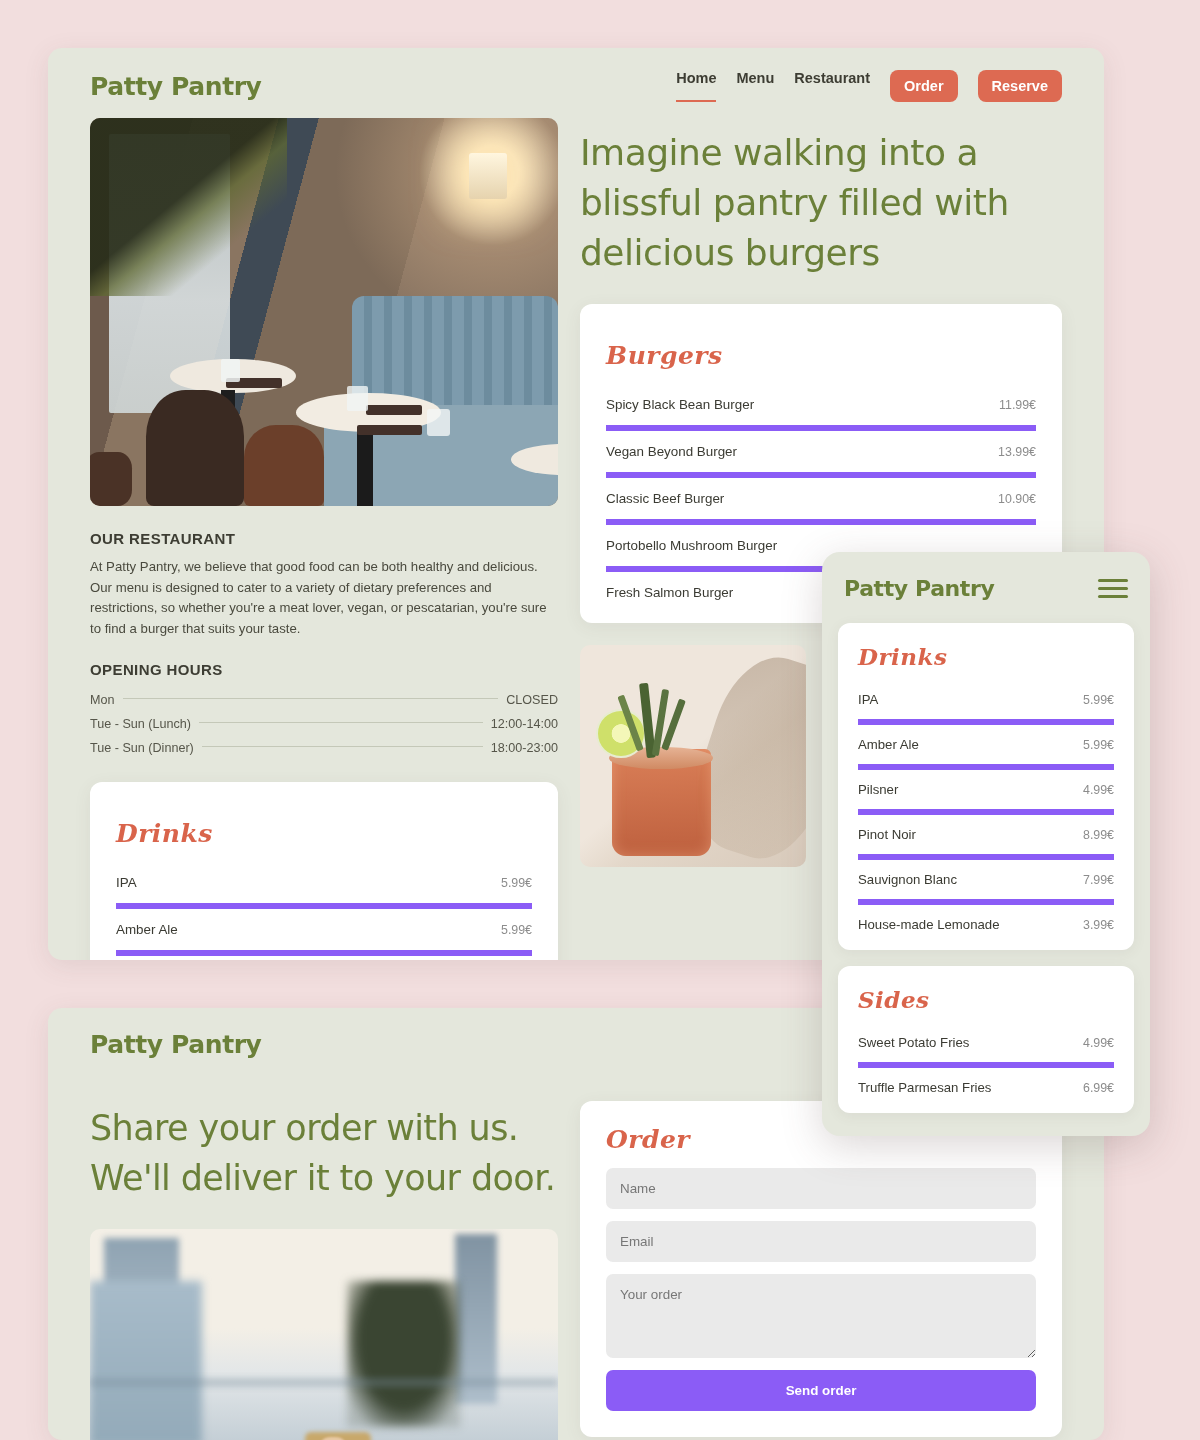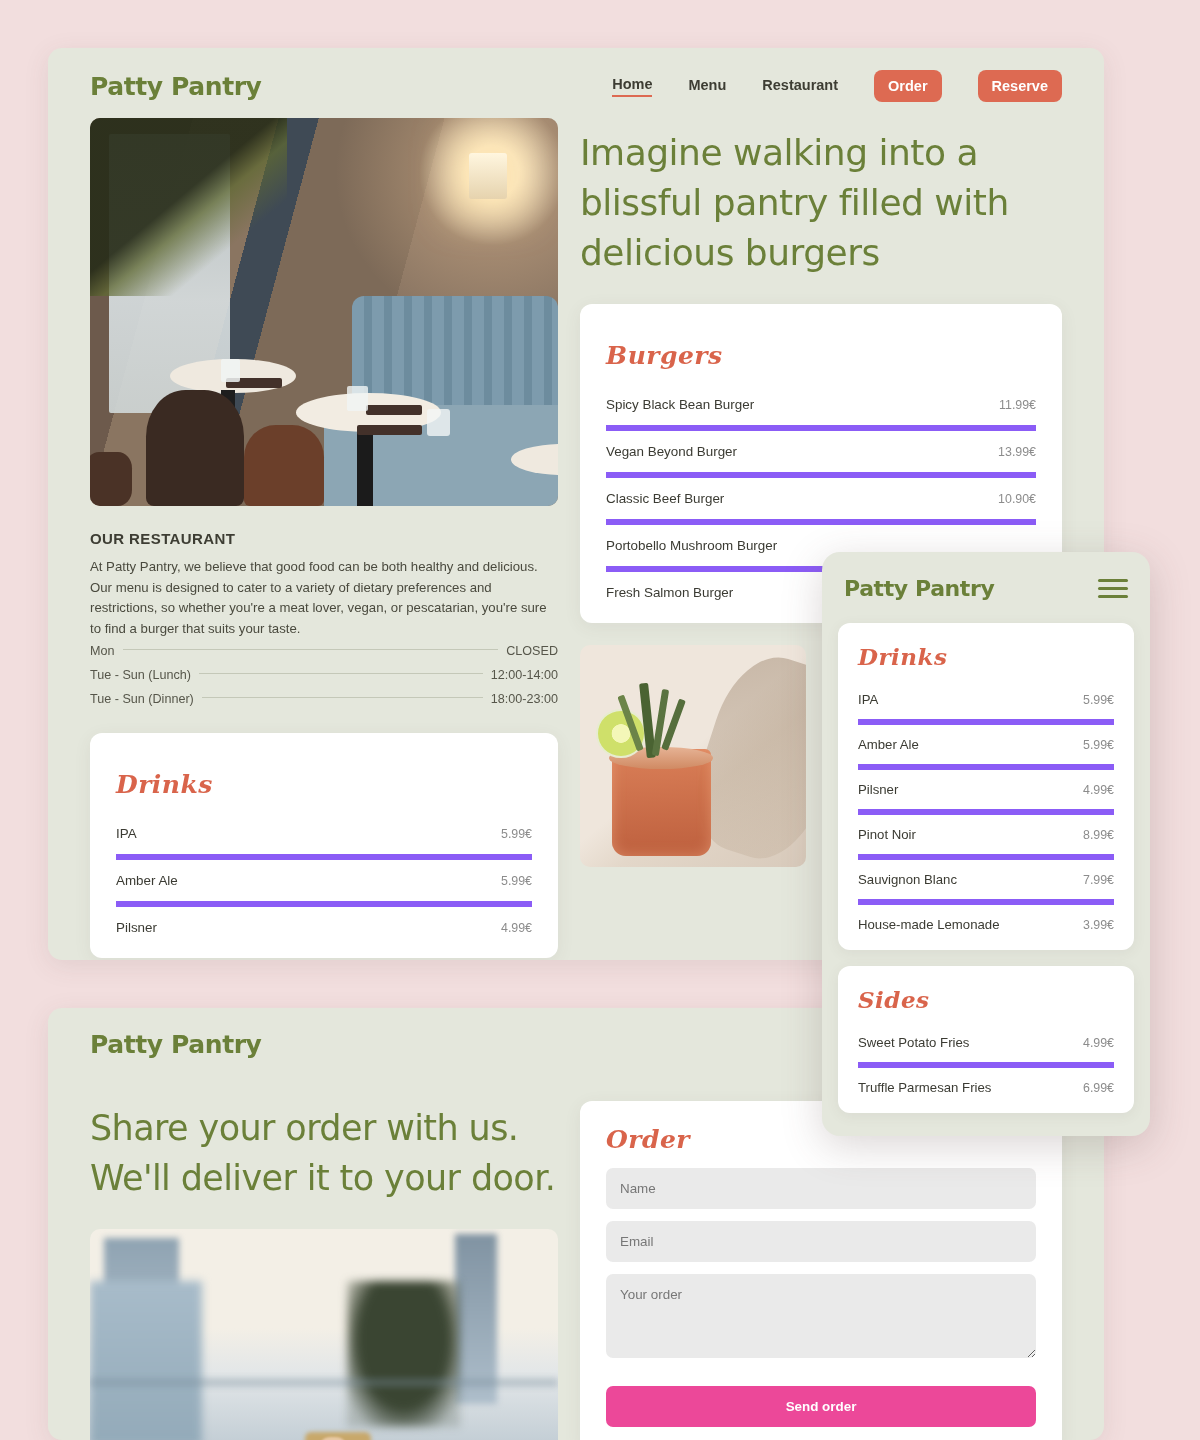--- a/index.html
+++ b/index.html
@@ -34,22 +34,21 @@
   }
   .brand {
     font-size: 25px;
     font-weight: 800;
     color: #6b8039;
     letter-spacing: -0.4px;
     font-family: "DejaVu Sans", sans-serif;
   }
   .nav {
     display: flex;
-    align-items: center;
-    gap: 36px;
+    gap: 20px;
   }
   .nav-link {
     font-size: 14.5px;
     color: #3d3d33;
     font-weight: 600;
     text-decoration: none;
     padding-bottom: 3px;
   }
   .nav-link.active {
     border-bottom: 2px solid #dd6a52;
@@ -175,30 +174,29 @@
     font-size: 13.4px;
     color: #5c5c5c;
     font-family: "Liberation Sans", sans-serif;
     margin-bottom: 12px;
     display: block;
   }
   .field::placeholder { color: #777; }
   textarea.field { height: 84px; resize: vertical; }
   .send-btn {
     width: 100%;
-    background: #ec4899;
+    background: #8b5cf6;
     color: #fff;
     border: none;
     border-radius: 7px;
     padding: 13px;
     font-size: 13.4px;
     font-weight: 700;
     cursor: pointer;
     font-family: "Liberation Sans", sans-serif;
-    margin-top: 16px;
   }
 
   
   #mobile-panel {
     position: absolute;
     left: 822px;
     top: 552px;
     width: 328px;
     height: 584px;
     background: #e4e7dc;
@@ -292,20 +290,21 @@
         <div class="art" style="left:28%;top:62%;width:4%;height:6%;background:rgba(240,245,245,.85);border-radius:2px"></div>
         <div class="art" style="left:55%;top:69%;width:4.5%;height:6.5%;background:rgba(240,245,245,.8);border-radius:2px"></div>
         <div class="art" style="left:72%;top:75%;width:5%;height:7%;background:rgba(242,246,246,.8);border-radius:3px"></div>
 
         <div class="art" style="left:81%;top:9%;width:8%;height:12%;background:linear-gradient(180deg,#fff6df,#e6d3ae);border-radius:3px;box-shadow:0 0 34px 20px rgba(255,228,170,.55)"></div>
       </div>
 
       <div class="block-title">OUR RESTAURANT</div>
       <div class="block-body">At Patty Pantry, we believe that good food can be both healthy and delicious. Our menu is designed to cater to a variety of dietary preferences and restrictions, so whether you're a meat lover, vegan, or pescatarian, you're sure to find a burger that suits your taste.</div>
 
+      <div class="block-title hours-title">OPENING HOURS</div>
 
       <div class="hours-row">
         <span>Mon</span>
         <span class="dots"></span>
         <span>CLOSED</span>
       </div>
       <div class="hours-row">
         <span>Tue - Sun (Lunch)</span>
         <span class="dots"></span>
         <span>12:00-14:00</span>

